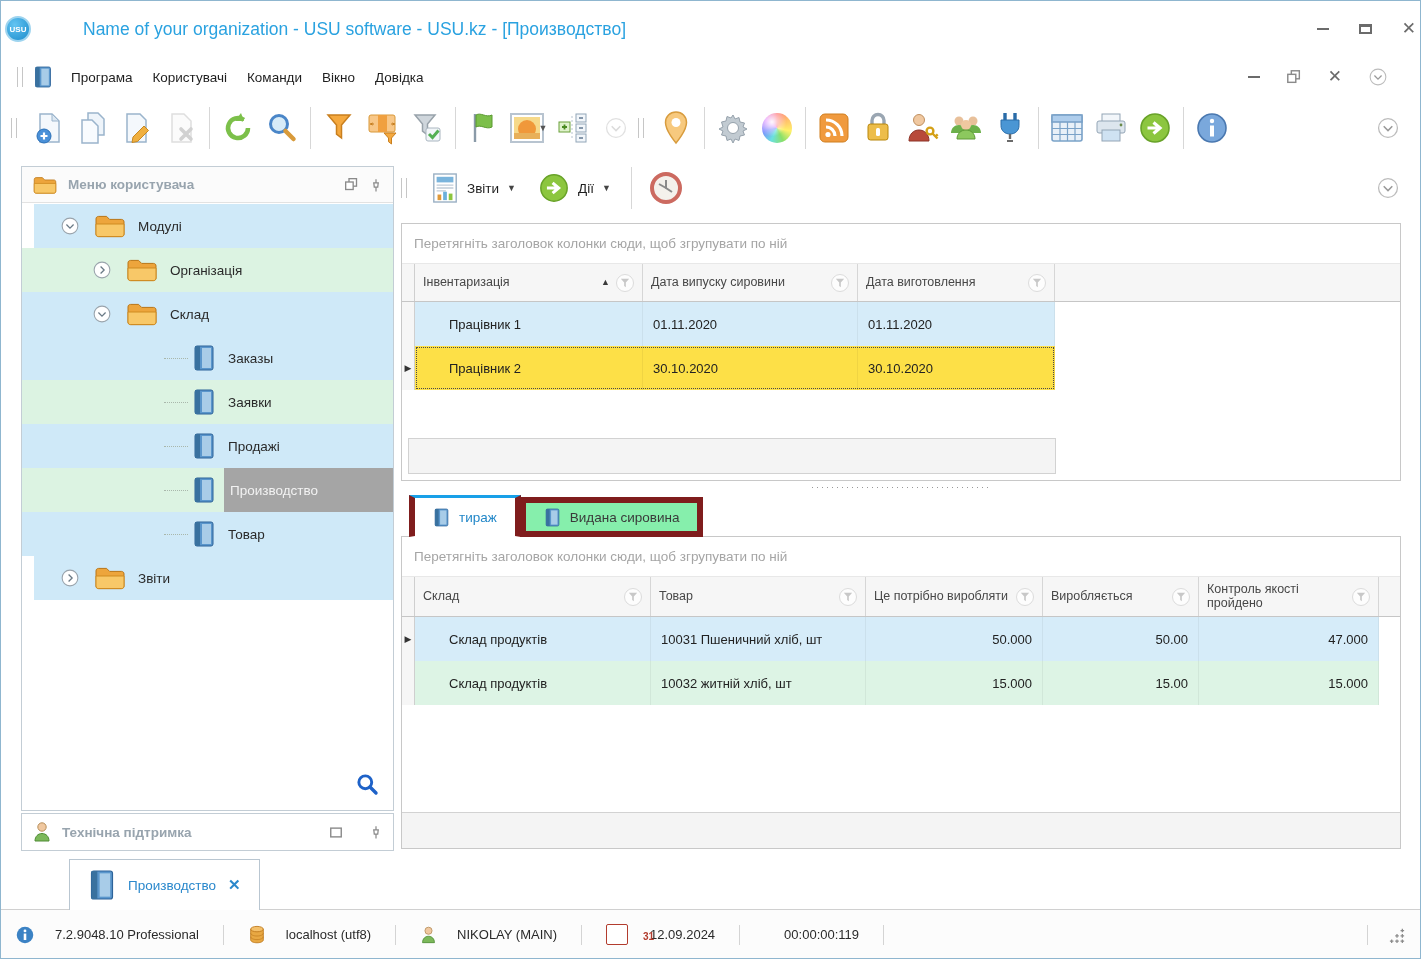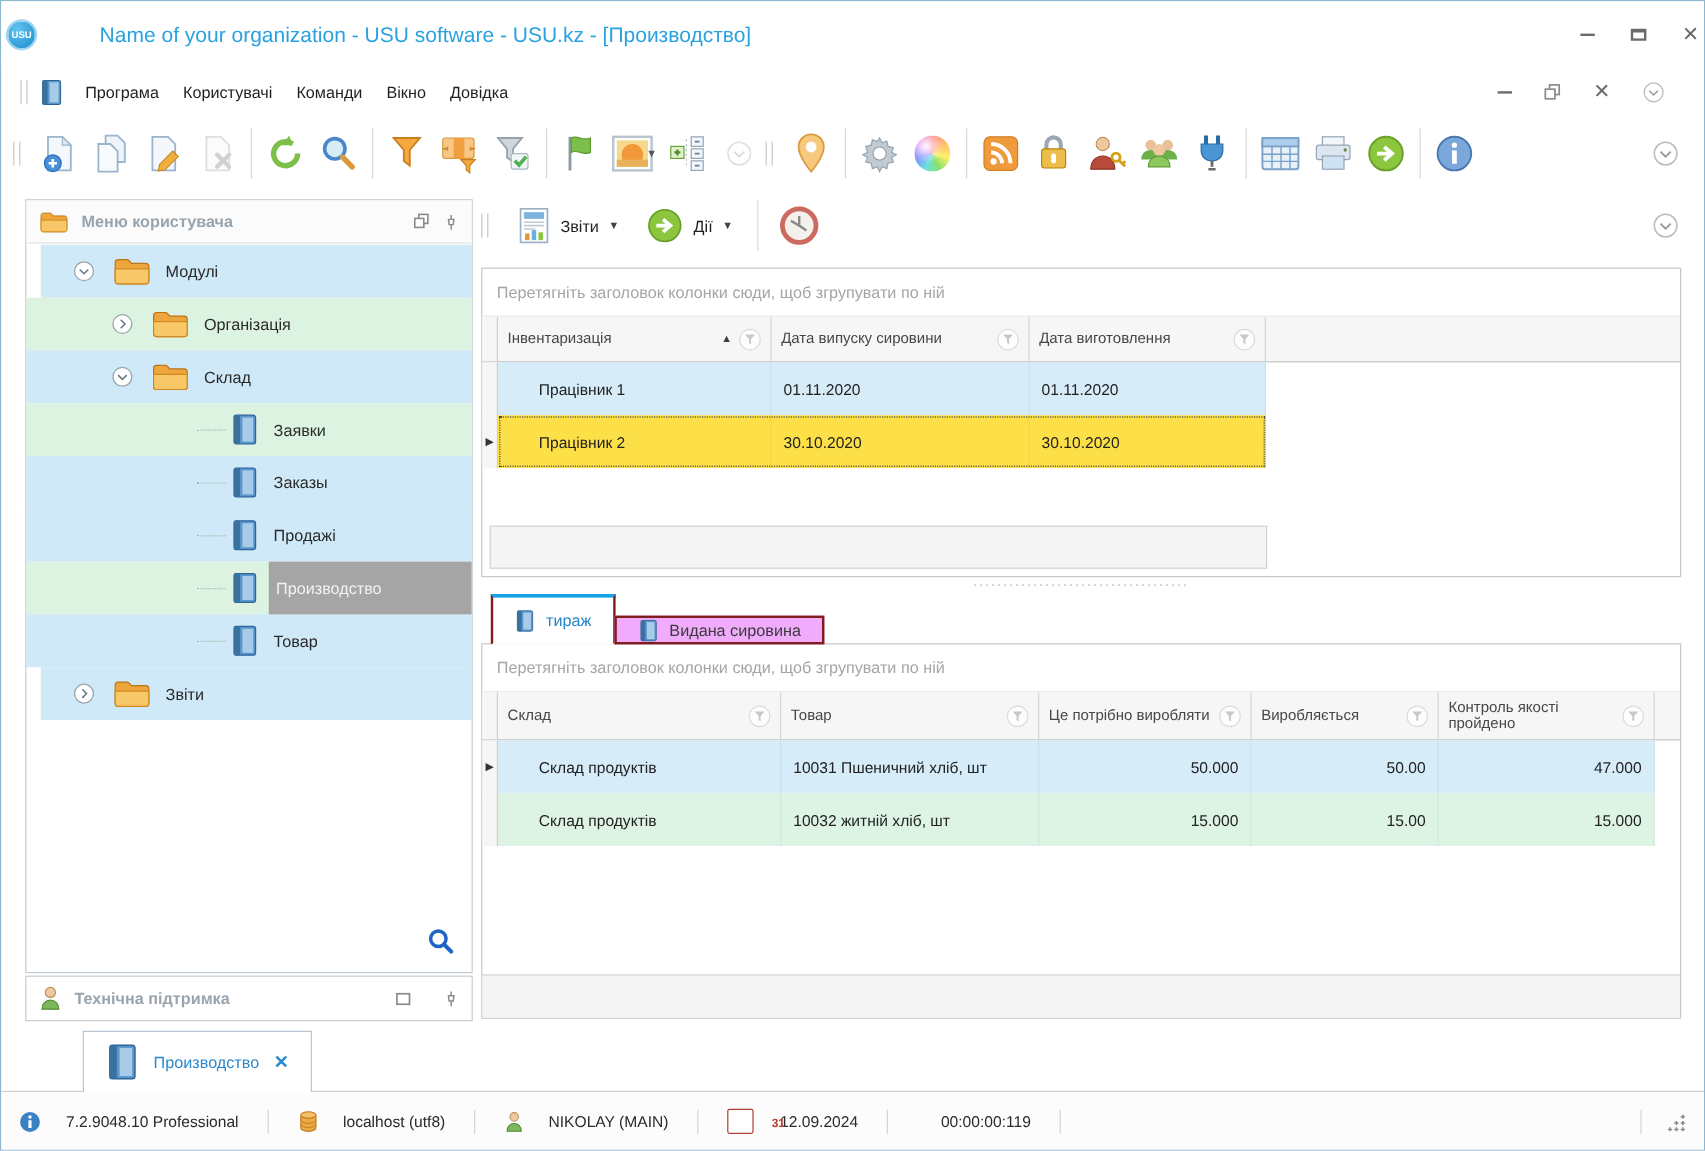--- a/index.html
+++ b/index.html
@@ -84,22 +84,22 @@
   .funnel-btn { width:18px; height:18px; border-radius:50%; background:#fdfdfd; border:1px solid #dcdcdc;
                 display:flex; align-items:center; justify-content:center; }
   .sort-asc { font-size:9px; color:#3a3a3a; margin:0 6px; }
 
   .splitter { position:absolute; left:400px; top:481px; width:1000px; height:10px;
               display:flex; align-items:center; justify-content:center; }
   .split-dots { color:#8a8a8a; font-size:9px; letter-spacing:2px; }
 
   
   .tabs { position:absolute; left:408px; top:494px; display:flex; align-items:flex-end; height:42px; z-index:2; }
-  .tab { height:24px; display:flex; align-items:center; gap:9px; padding:0 18px;
-         border:2px solid #7f1d1d; background:#f0abfc; font-size:13.5px; color:#3a3a3a; margin-right:-1px; }
+  .tab { height:40px; display:flex; align-items:center; gap:9px; padding:0 18px;
+         border:6px solid #7f1d1d; background:#86efac; font-size:13.5px; color:#3a3a3a; margin-right:-1px; }
   .tab.active { background:#fff; border-top:3px solid #18a0e8; height:42px; color:#2287c8;
                 border-bottom:1px solid #fff; }
 
   
   .doctab { position:absolute; left:68px; top:858px; height:51px; display:flex; align-items:center;
             gap:12px; padding:0 18px; background:#fff; border:1px solid #b9c6d1; border-bottom:none; z-index:2; }
   .doctab .dt-label { color:#2a88cc; font-size:13.5px; }
   .doctab .dt-close { color:#2a88cc; font-weight:bold; font-size:15px; }
   .statusbar { position:absolute; left:0; right:0; top:908px; height:50px; background:#fcfcfc;
                border-top:1px solid #d0d0d0; display:flex; align-items:center; padding:0 14px; gap:14px;
@@ -407,37 +407,37 @@
               <circle cx="14" cy="14" r="11" fill="#fff" stroke="#9aa4ac" stroke-width="1.5"></circle>
               <path d="M9 12l5 5 5-5" fill="none" stroke="#6a7a86" stroke-width="1.8"></path>
             </svg>
           </span>
         <svg width="32" height="26" viewBox="0 0 32 26">
             <path d="M2 6c0-1.6 1-2.6 2.6-2.6h8l3 3h11.8c1.6 0 2.6 1 2.6 2.6V21c0 1.6-1 2.6-2.6 2.6H4.6C3 23.6 2 22.6 2 21z" fill="#eda53c" stroke="#b97516"></path>
             <path d="M2 11h28v10c0 1.6-1 2.6-2.6 2.6H4.6C3 23.6 2 22.6 2 21z" fill="#f8c868" stroke="#cf8b20"></path>
           </svg>
         <span class="tlabel">Склад</span>
       </div>
+      <div class="trow r-blue lvl2">
+        <i class="conn"></i>
+          <svg width="24" height="30" viewBox="0 0 24 28">
+            <rect x="3" y="2" width="18" height="24" rx="2" fill="#5a96cc" stroke="#2d6399"></rect>
+            <rect x="3" y="2" width="5" height="24" fill="#39719f"></rect>
+            <rect x="10" y="4" width="9" height="20" fill="#a8cce8"></rect>
+          </svg>
+        <span class="tlabel">Заказы</span>
+      </div>
       <div class="trow r-green lvl2">
         <i class="conn"></i>
           <svg width="24" height="30" viewBox="0 0 24 28">
             <rect x="3" y="2" width="18" height="24" rx="2" fill="#5a96cc" stroke="#2d6399"></rect>
             <rect x="3" y="2" width="5" height="24" fill="#39719f"></rect>
             <rect x="10" y="4" width="9" height="20" fill="#a8cce8"></rect>
           </svg>
         <span class="tlabel">Заявки</span>
-      </div>
-      <div class="trow r-blue lvl2">
-        <i class="conn"></i>
-          <svg width="24" height="30" viewBox="0 0 24 28">
-            <rect x="3" y="2" width="18" height="24" rx="2" fill="#5a96cc" stroke="#2d6399"></rect>
-            <rect x="3" y="2" width="5" height="24" fill="#39719f"></rect>
-            <rect x="10" y="4" width="9" height="20" fill="#a8cce8"></rect>
-          </svg>
-        <span class="tlabel">Заказы</span>
       </div>
       <div class="trow r-blue lvl2">
         <i class="conn"></i>
           <svg width="24" height="30" viewBox="0 0 24 28">
             <rect x="3" y="2" width="18" height="24" rx="2" fill="#5a96cc" stroke="#2d6399"></rect>
             <rect x="3" y="2" width="5" height="24" fill="#39719f"></rect>
             <rect x="10" y="4" width="9" height="20" fill="#a8cce8"></rect>
           </svg>
         <span class="tlabel">Продажі</span>
       </div>

